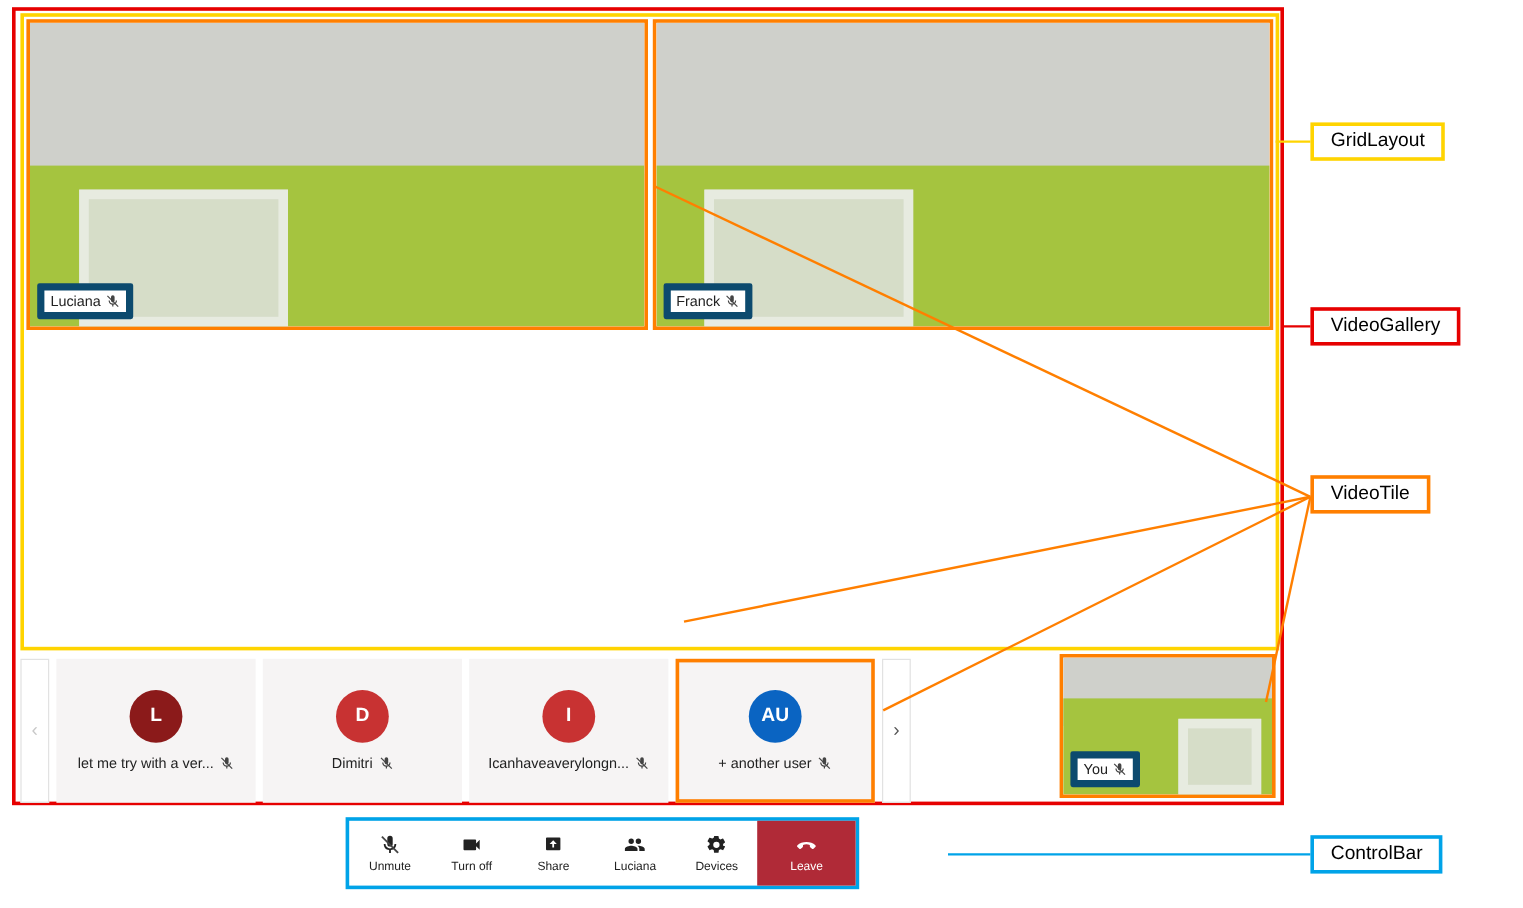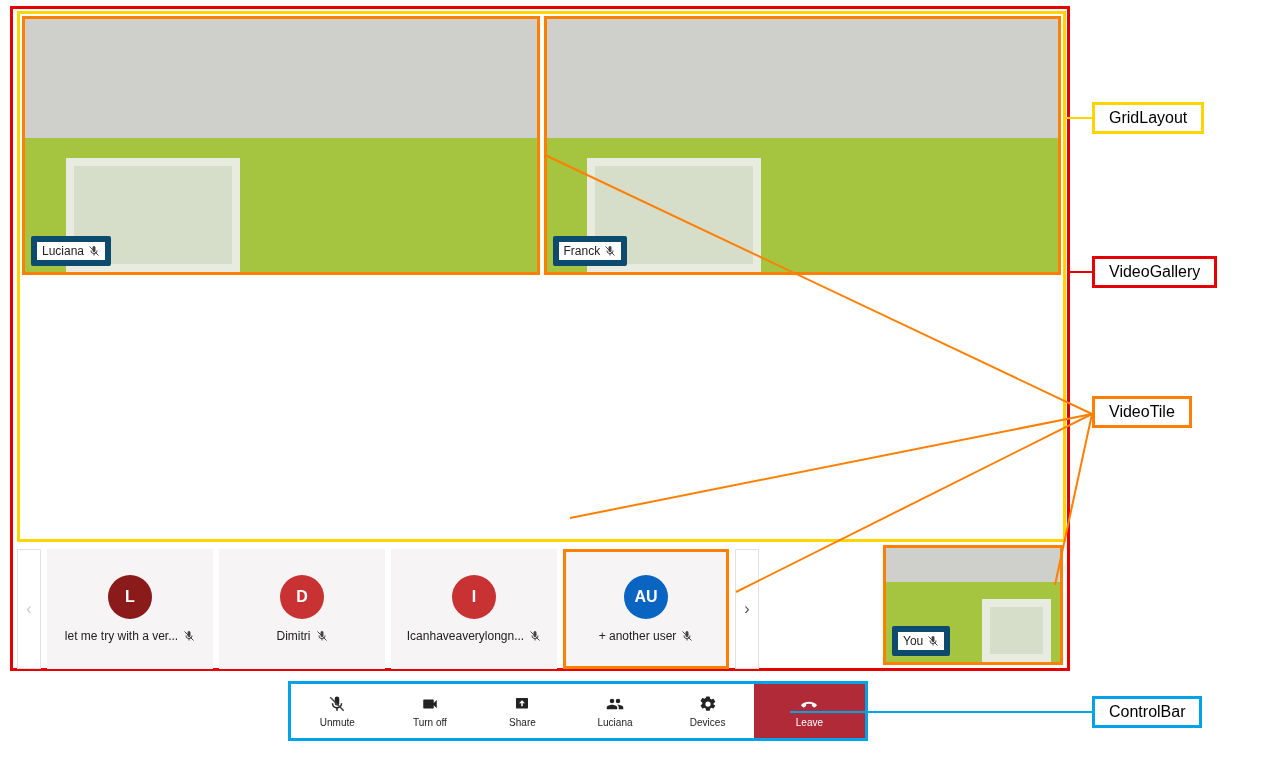--- a/index.html
+++ b/index.html
@@ -128,21 +128,21 @@
     border:3px solid #FF7F00;
     overflow:hidden;
   }
   .self-tile .wall{height:70%;}
   .self-tile .door{left:auto; right:5%; width:40%; height:55%;}
   .self-tile .name-tag{left:6px; bottom:6px;}
 
   .control-bar{
     position:absolute;
     left:288px; top:681px;
-    width:580px; height:60px;
+    width:428px; height:60px;
     border:3px solid #00A3E8;
     display:flex;
     background:#fff;
   }
   .ctl{
     flex:1;
     display:flex; flex-direction:column;
     align-items:center; justify-content:center;
     gap:4px;
     font-size:10px; color:#222;

